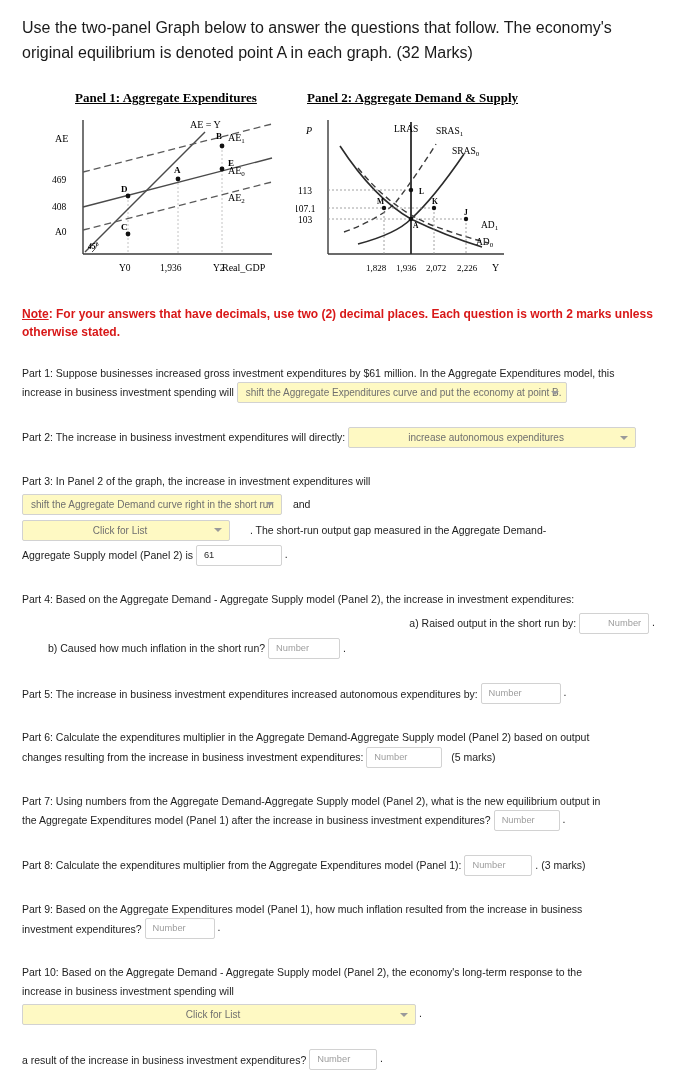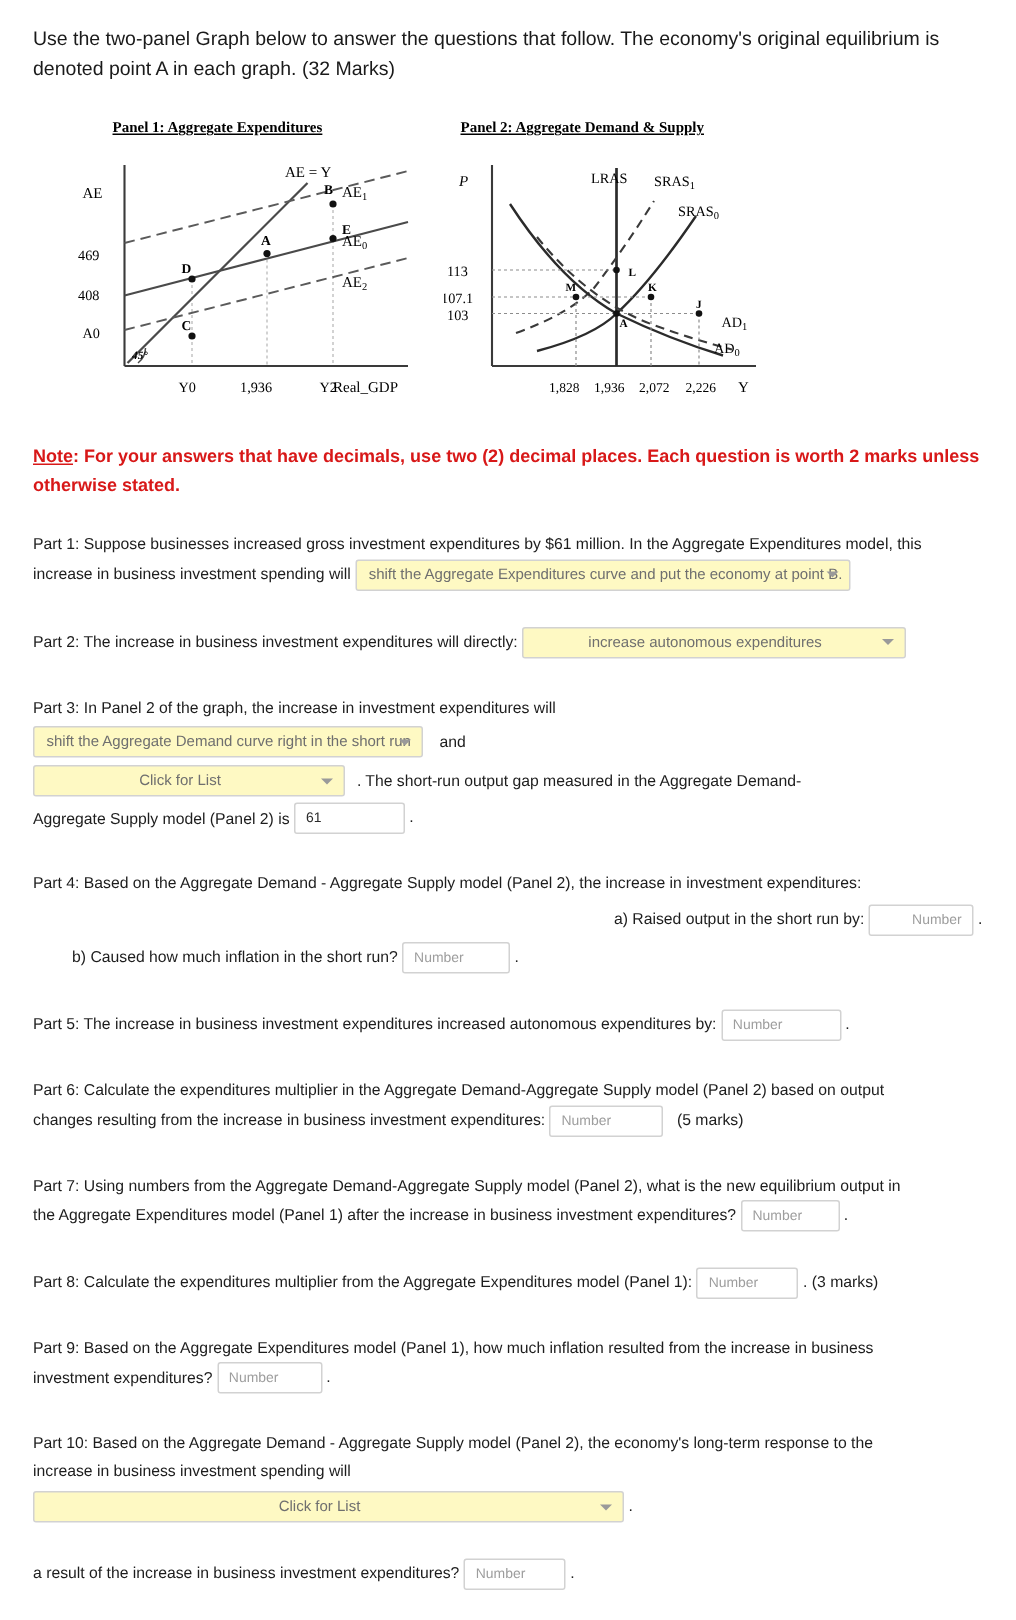--- a/index.html
+++ b/index.html
@@ -12,36 +12,36 @@
     min-height: 1080px;
     font-family: "Liberation Sans", sans-serif;
     font-size: 10.5px;
     color: #222222;
     -webkit-font-smoothing: antialiased;
   }
   .page { width: 677px; padding: 0; position: relative; }
 
   .intro {
     margin: 16px 22px 0 22px;
-    font-size: 13px;
+    font-size: 16px;
     line-height: 1.55;
     color: #1a1a1a;
   }
 
   
   .graphs {
     margin: 16px 0 0 0;
     position: relative;
     height: 205px;
   }
   .panel-title {
     position: absolute;
     font-family: "Liberation Serif", serif;
     font-weight: bold;
-    font-size: 10px;
+    font-size: 13px;
     color: #000;
     text-decoration: underline;
     white-space: nowrap;
   }
   #p1title { left: 75px; top: 8px; }
   #p2title { left: 307px; top: 8px; }
 
   .panel-svg { position: absolute; top: 24px; }
   #p1svg { left: 50px; }
   #p2svg { left: 296px; }
@@ -92,40 +92,40 @@
     right: 7px; top: 50%;
     margin-top: -2px;
     width: 0; height: 0;
     border-left: 4px solid transparent;
     border-right: 4px solid transparent;
     border-top: 4px solid #9a9a9a;
   }
   .sel.wide1 { width: 260px; }
   .sel.wide2 { width: 208px; }
   .sel.wide3 { width: 330px; }
-  .sel.wide4 { width: 256px; }
+  .sel.wide4 { width: 288px; }
   .sel.wide5 { width: 394px; }
 
   .num {
     display: inline-block;
     vertical-align: middle;
     border: 1px solid #d2d2d2;
     border-radius: 2px;
     background: #fff;
     height: 21px;
     line-height: 19px;
     padding: 0 7px;
     font-size: 9.3px;
     color: #9d9d9d;
     white-space: nowrap;
     overflow: hidden;
   }
   .num.filled { color: #2a2a2a; }
   .num.w1 { width: 70px; }
-  .num.w2 { width: 74px; }
+  .num.w2 { width: 86px; }
   .num.w3 { width: 72px; }
   .num.w4 { width: 80px; }
   .num.w5 { width: 66px; }
   .num.w6 { width: 76px; }
   .num.w7 { width: 68px; }
 
   .dot { color: #1d1d1d; }
 
   svg text { font-family: "Liberation Serif", serif; }
 </style>
@@ -265,21 +265,21 @@
   </div>
 
   <div class="q sp-3">
     <div>Part 3: In Panel 2 of the graph, the increase in investment expenditures will</div>
     <div style="margin-top:3px;">
       <span class="sel wide1"><span>shift the Aggregate Demand curve right in the short run</span><span class="caret"></span></span>
       <span class="inline" style="margin-left:8px;">and</span>
     </div>
     <div style="margin-top:5px;">
       <span class="sel wide2"><span>Click for List</span><span class="caret"></span></span>
-      <span class="inline" style="margin-left:5px;">. The short-run output gap measured in the Aggregate Demand-</span>
+      <span class="inline" style="margin-left:17px;">. The short-run output gap measured in the Aggregate Demand-</span>
     </div>
     <div style="margin-top:4px;">
       <span class="inline">Aggregate Supply model (Panel 2) is</span>
       <span class="num filled w2">61</span>
       <span class="dot">.</span>
     </div>
   </div>
 
   <div class="q sp-3">
     <div>Part 4: Based on the Aggregate Demand - Aggregate Supply model (Panel 2), the increase in investment expenditures:</div>

